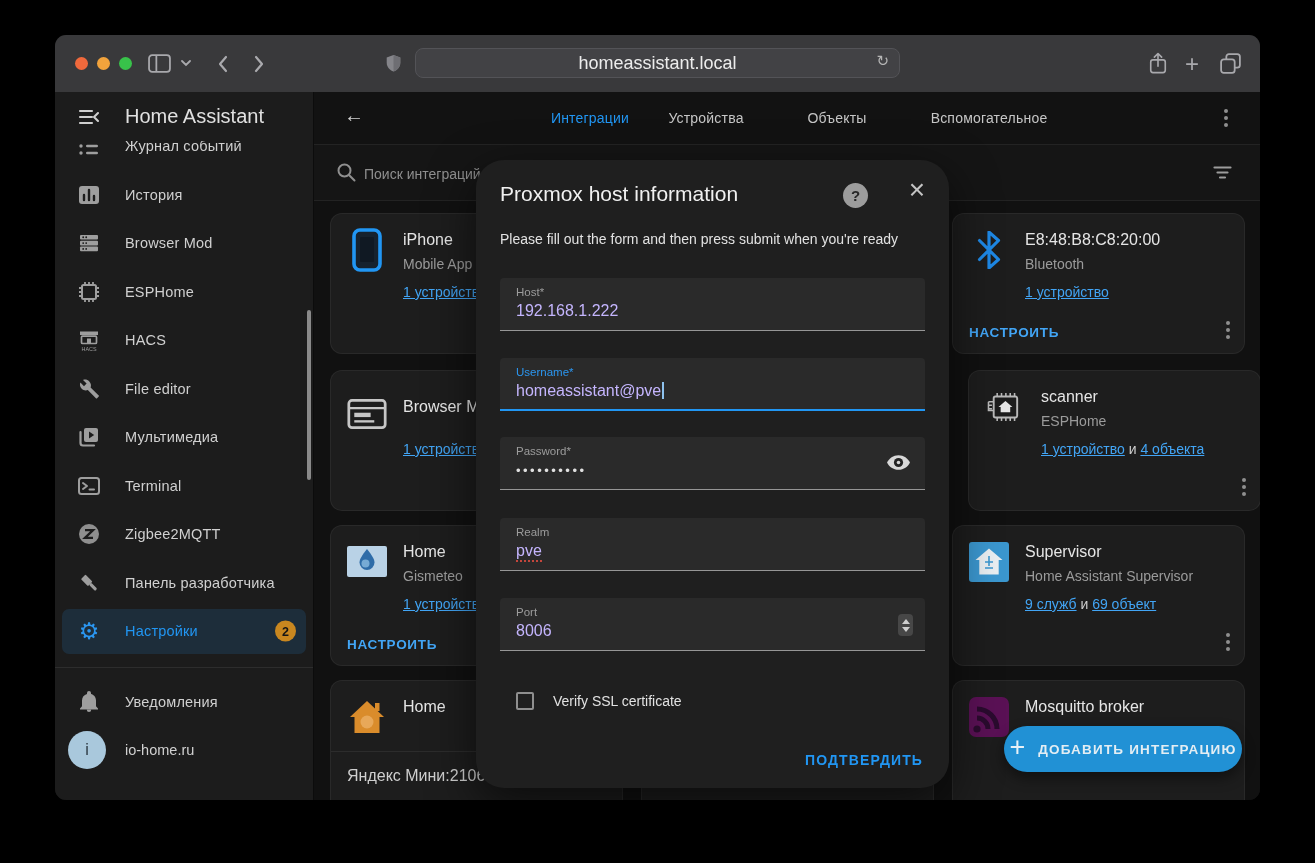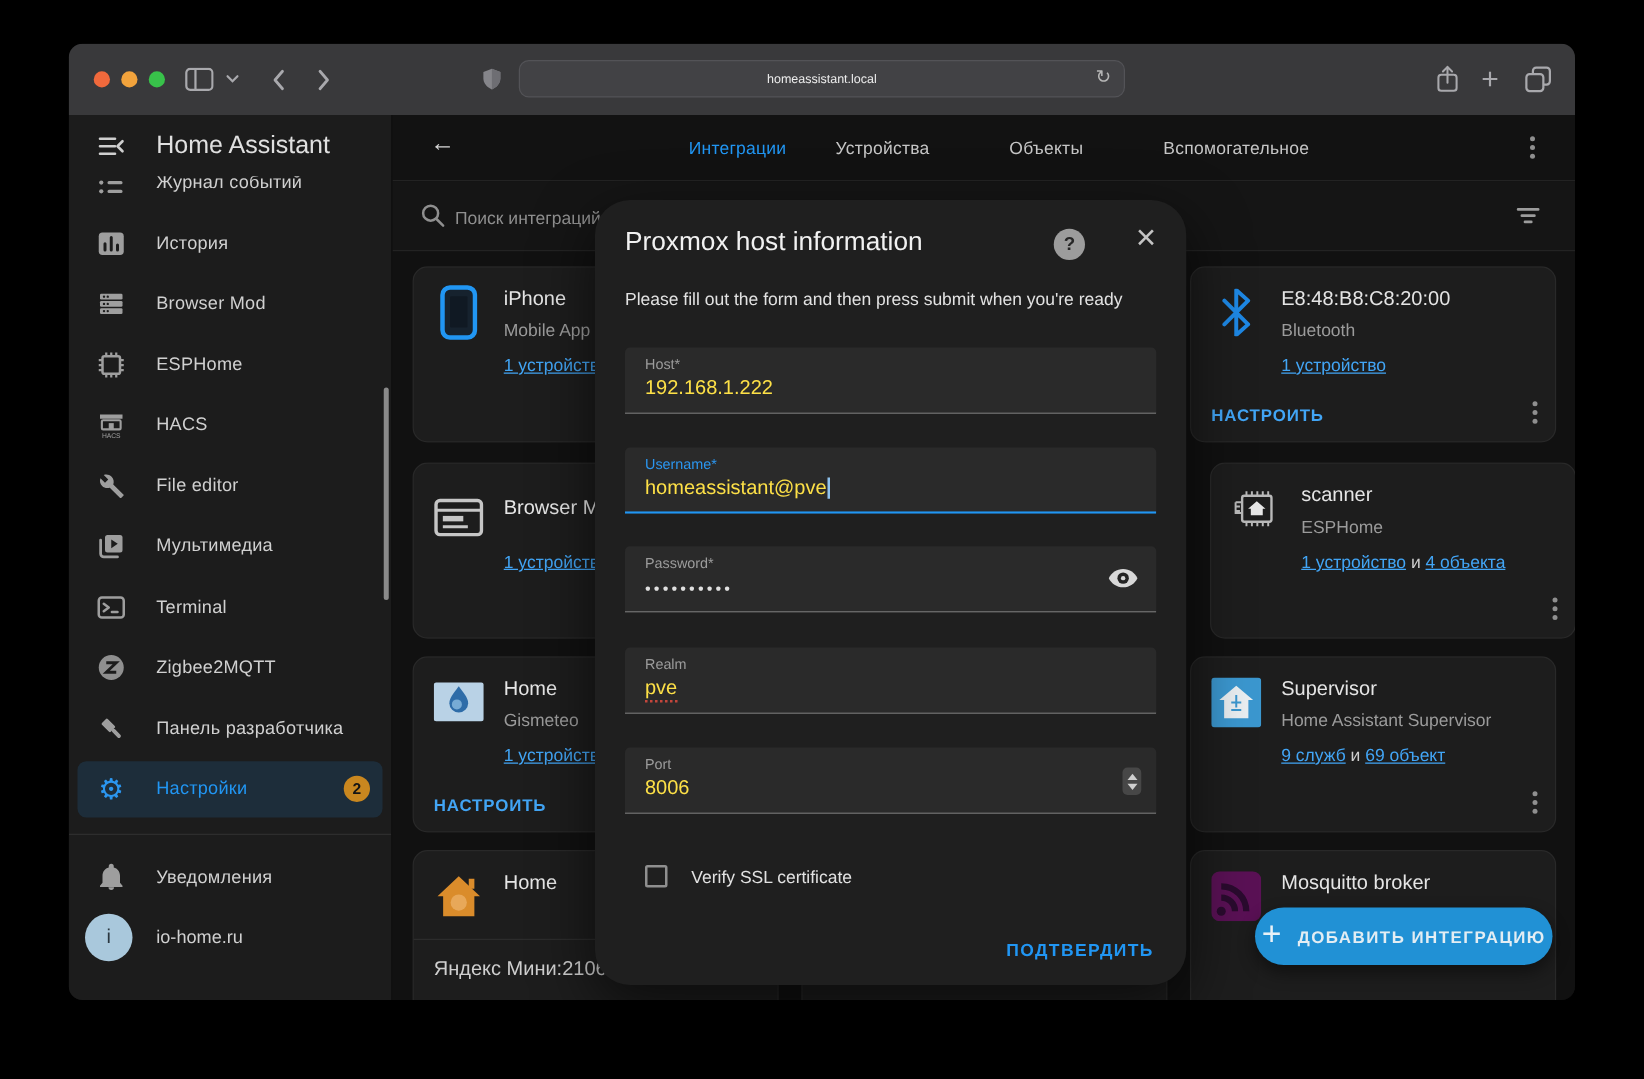--- a/index.html
+++ b/index.html
@@ -7,21 +7,21 @@
          font-family:"Liberation Sans",sans-serif;-webkit-font-smoothing:antialiased;}
   .window{position:absolute;left:55px;top:35px;width:1205px;height:765px;border-radius:11px;
           overflow:hidden;background:#111;box-shadow:0 25px 70px rgba(0,0,0,.8);}
   
   .toolbar{position:relative;height:57px;background:#39393b;}
   .tl{position:absolute;top:22px;width:13px;height:13px;border-radius:50%;}
   .tbi{position:absolute;top:0;height:57px;display:flex;align-items:center;color:#a9a9ad;}
   .urlbar{position:absolute;left:360px;top:13px;width:485px;height:30px;border-radius:8px;
           background:#424245;border:1px solid #535357;box-sizing:border-box;
           display:flex;align-items:center;justify-content:center;}
-  .urltext{font-size:10px;color:#ececec;}
+  .urltext{font-size:18px;color:#ececec;}
   .reload{position:absolute;right:10px;top:3px;font-size:15px;color:#b5b5b5;}
   
   .app{position:absolute;top:57px;left:0;right:0;bottom:0;display:flex;}
   .sidebar{position:relative;width:258px;flex:none;background:#1c1c1c;border-right:1px solid #0c0c0c;overflow:hidden;}
   .main{position:relative;flex:1;background:#111;overflow:hidden;}
   .sb-head{position:absolute;top:0;left:0;right:0;height:49px;background:#1c1c1c;z-index:3;display:flex;align-items:center;}
   .sb-title{margin-left:24px;font-size:20px;color:#e0e0e0;}
   .sb-toggle{margin-left:22px;width:24px;height:24px;}
   .sb-list{position:absolute;top:30px;left:0;right:0;z-index:1;}
   .si{position:relative;height:48.5px;display:flex;align-items:center;}
@@ -81,21 +81,21 @@
   .dialog{position:absolute;left:421px;top:125px;width:473px;height:628px;background:#1f1f1f;border-radius:28px;
           z-index:40;box-shadow:0 16px 48px rgba(0,0,0,.6);box-sizing:border-box;}
   .d-title{position:absolute;left:24px;top:22px;font-size:21px;font-weight:500;color:#f1f1f1;}
   .d-help{position:absolute;left:367px;top:23px;width:25px;height:25px;border-radius:50%;background:#9c9c9c;
           color:#262626;font-size:15px;font-weight:700;display:flex;align-items:center;justify-content:center;cursor:pointer;}
   .d-close{position:absolute;right:24px;top:14px;font-size:28px;color:#c4c4c4;cursor:pointer;}
   .d-sub{position:absolute;left:24px;top:71px;font-size:14px;color:#e2e2e2;}
   .field{position:absolute;left:24px;width:425px;height:53px;background:#2a2a2a;border-radius:4px 4px 0 0;
          border-bottom:1px solid #969696;box-sizing:border-box;padding:8px 16px 0;cursor:text;}
   .f-label{font-size:11.5px;color:#9c9c9c;margin-bottom:4px;}
-  .f-value{font-size:16px;color:#fde047;}
+  .f-value{font-size:16px;color:#c4b5fd;}
   .field.focused{border-bottom:2px solid #2196f3;}
   .field.focused .f-label{color:#2b96f0;}
   .caret{display:inline-block;width:2px;height:17px;background:#8ec2ee;vertical-align:text-bottom;margin-left:1px;}
   .pw{font-size:13px;letter-spacing:2.5px;color:#e0e0e0;line-height:20px;}
   .spellerr{border-bottom:2px dotted #c3463c;padding-bottom:1px;}
   .f-eye{position:absolute;right:14px;top:17px;cursor:pointer;}
   .f-step{position:absolute;right:12px;top:16px;width:15px;height:22px;border-radius:4px;background:#474747;
           display:flex;flex-direction:column;align-items:center;justify-content:center;gap:3px;cursor:pointer;}
   .tri-up{width:0;height:0;border-left:4px solid transparent;border-right:4px solid transparent;border-bottom:5px solid #cfcfcf;}
   .tri-dn{width:0;height:0;border-left:4px solid transparent;border-right:4px solid transparent;border-top:5px solid #cfcfcf;}

